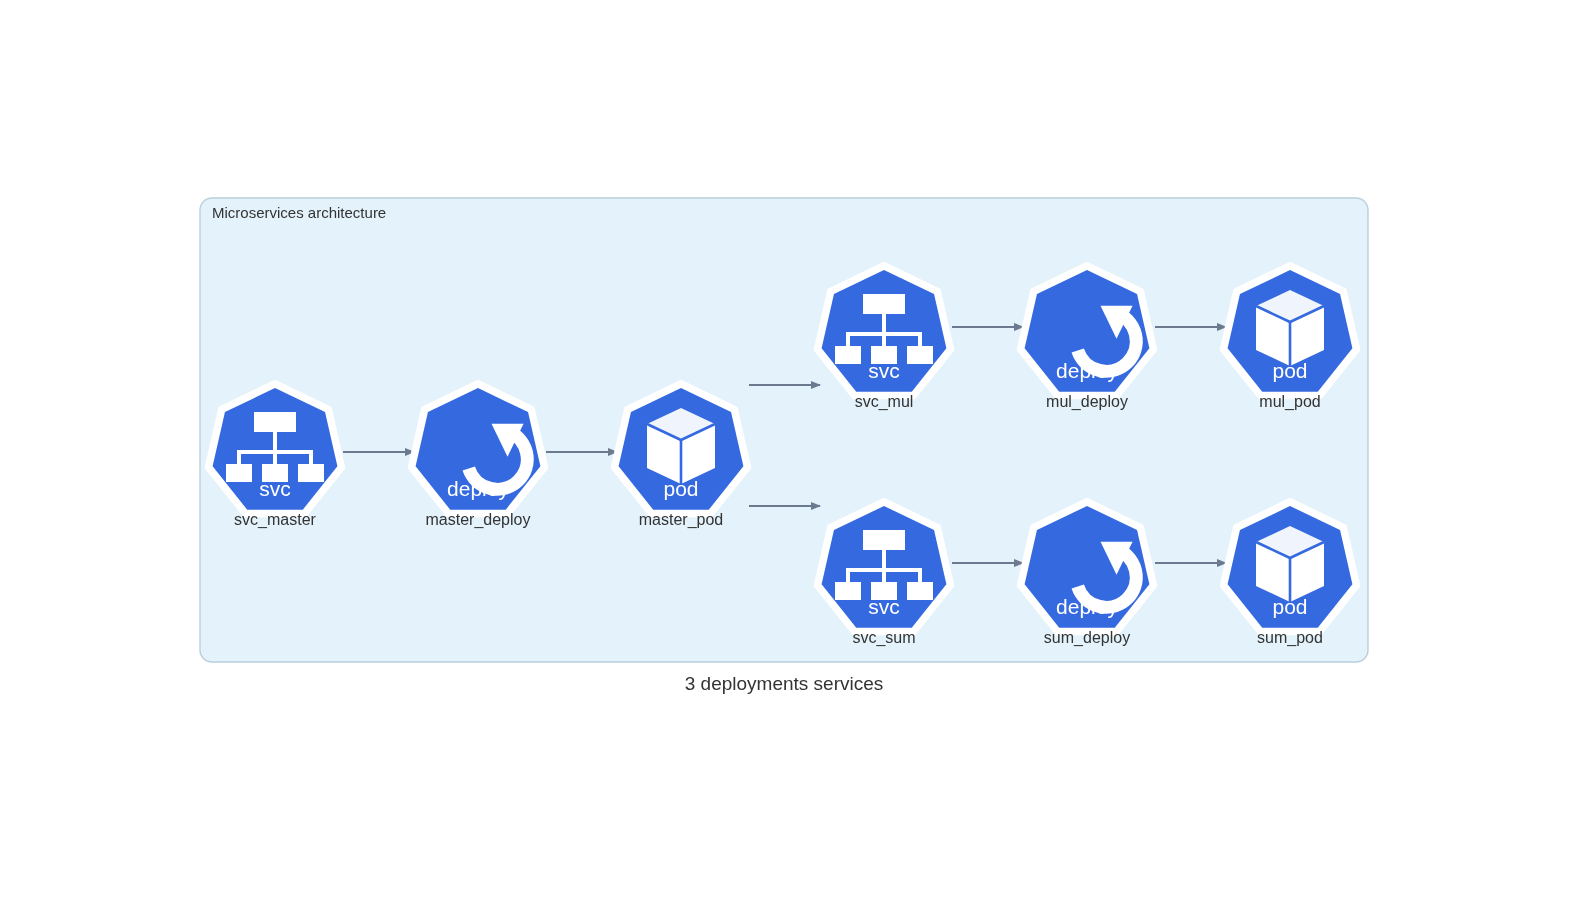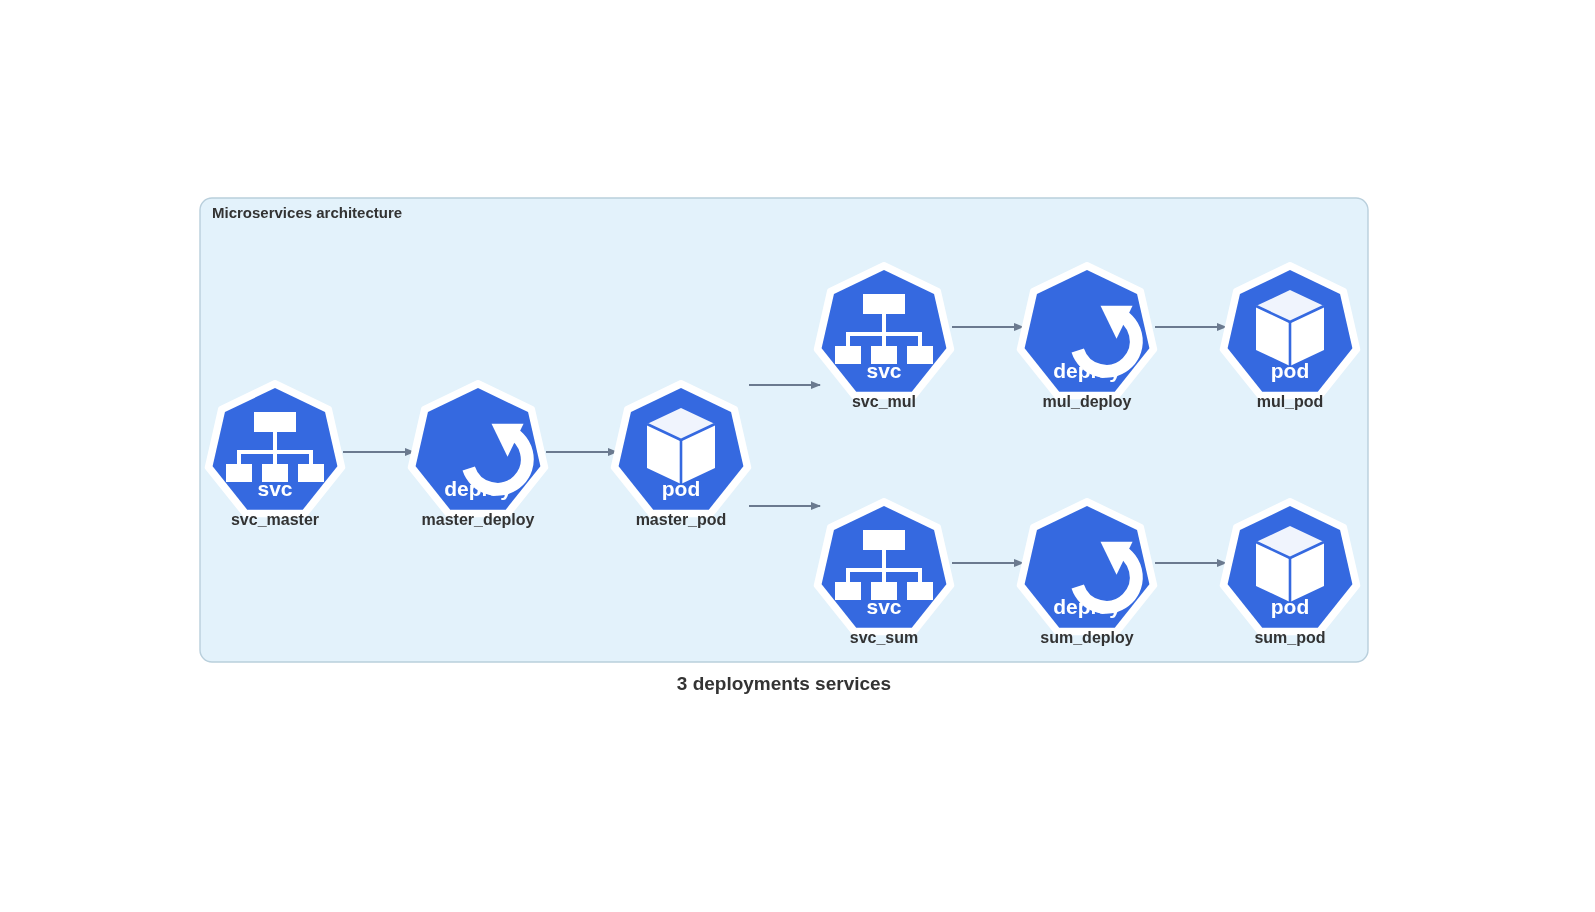--- a/index.html
+++ b/index.html
@@ -13,21 +13,20 @@
     font-family: "Liberation Sans", sans-serif;
     overflow: hidden;
     position: relative;
   }
   #canvas {
     position: absolute;
     left: 0;
     top: 0;
     width: 1595px;
     height: 912px;
-    font-weight: bold;
   }
   .diagram-svg {
     display: block;
   }
   .cluster-title {
     font-family: "Liberation Sans", sans-serif;
     font-size: 15px;
     fill: #333333;
   }
   .node-label {

